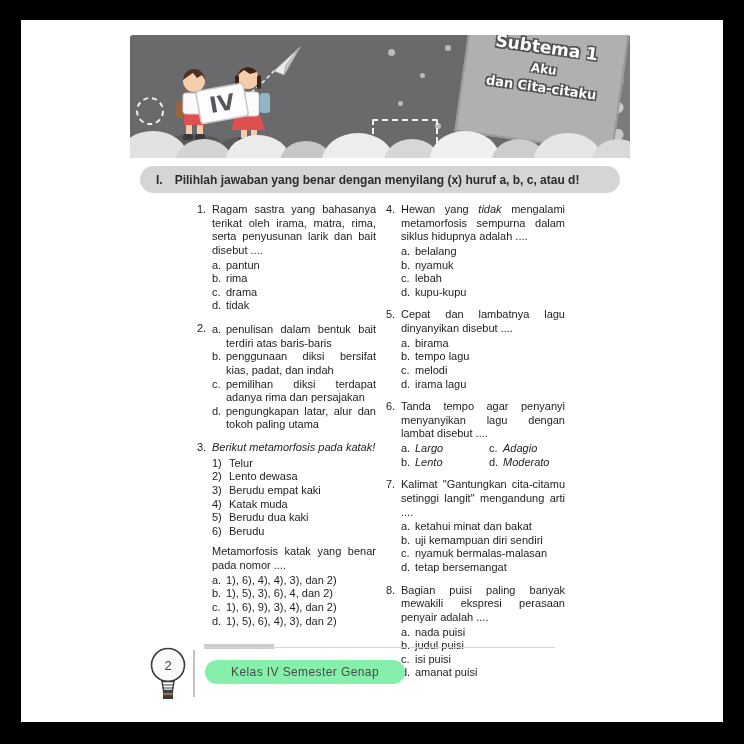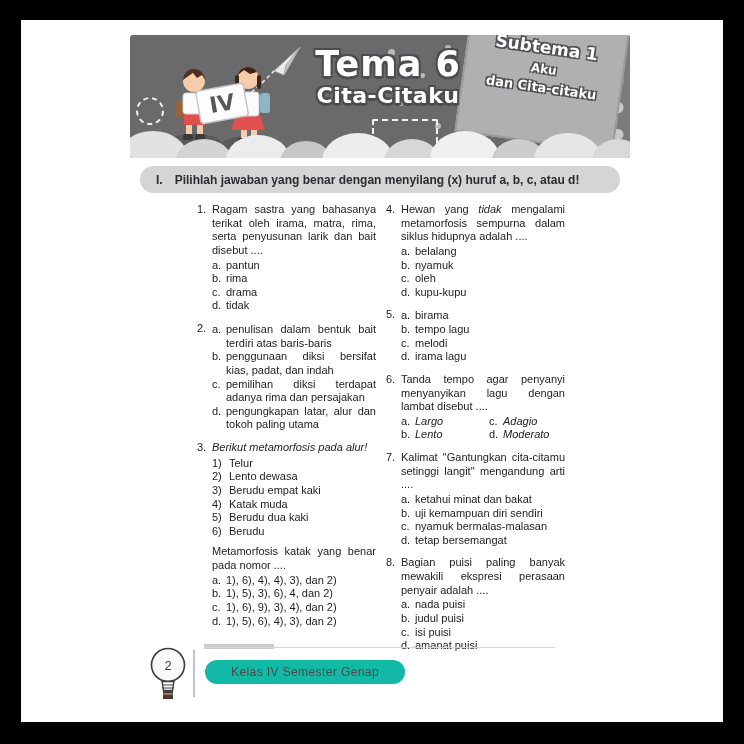--- a/index.html
+++ b/index.html
@@ -55,21 +55,21 @@
   .option{display:flex;text-align:justify;}
   .option .letter{flex:0 0 14px;}
   .option .otext{flex:1;}
   .options.two-col{display:grid;grid-template-columns:88px 1fr;}
 
   
   .bulb{position:absolute;left:147px;top:645px;}
   .v-line{position:absolute;left:193px;top:650px;width:2px;height:47px;background:#c2c2c2;}
   .h-rule{position:absolute;left:204px;top:647px;width:351px;height:1px;background:#d6d6d6;}
   .h-rule-thick{position:absolute;left:204px;top:644px;width:70px;height:5px;background:#cccccc;}
-  .pill{position:absolute;left:205px;top:660px;width:200px;height:24px;background:#14b8a6;
+  .pill{position:absolute;left:205px;top:660px;width:200px;height:24px;background:#86efac;
         border-radius:12px;display:flex;align-items:center;justify-content:center;
         font-size:12px;color:#4a4a4a;letter-spacing:.4px;}
 </style>
 </head>
 <body>
 
 <div id="app">
   <div class="page">
 
     <div class="banner" style="left:109px;top:15px;">
@@ -80,24 +80,20 @@
       <div class="dot" style="left:315px;top:10px;width:6px;height:6px;"></div>
       <div class="dot" style="left:268px;top:66px;width:5px;height:5px;"></div>
       <div class="dot" style="left:305px;top:88px;width:6px;height:6px;"></div>
 
       <div class="subtema-box">
         <div class="s1">Subtema 1</div>
         <div class="s2">Aku</div>
         <div class="s3">dan Cita-citaku</div>
       </div>
 
-      <div class="banner-title">
-        <div class="t1">Tema 6</div>
-        <div class="t2">Cita-Citaku</div>
-      </div>
 
       <div class="dashed-box"></div>
 
       <svg width="185" height="123" viewBox="0 0 185 123" style="position:absolute;left:4px;top:0;">
         <circle cx="16" cy="76" r="13" fill="none" stroke="#f0f0f2" stroke-width="2" stroke-dasharray="5 4"></circle>
         <polyline points="112,62 128,48 142,34" fill="none" stroke="#f0f0f2" stroke-width="1.5" stroke-dasharray="4 3"></polyline>
         <g>
           <polygon points="140,36 166,12 150,40" fill="#ececee" stroke="#a9a9ab" stroke-width="1"></polygon>
           <polygon points="150,40 166,12 152,30" fill="#c9c9cb" stroke="#a9a9ab" stroke-width="1"></polygon>
         </g>
@@ -197,21 +193,21 @@
               <div class="option">
                 <span class="letter">d.</span>
                 <span class="otext">pengungkapan latar, alur dan tokoh paling utama</span>
               </div>
             </div>
           </div>
         </div>
         <div class="question">
           <div class="qnum">3.</div>
           <div class="qbody">
-            <div class="stem"><span class="it">Berikut metamorfosis pada alur!</span></div>
+            <div class="stem"><span class="it">Berikut metamorfosis pada katak!</span></div>
             <div class="sublist">
               <div class="subrow">
                 <span class="marker">1)</span>
                 <span>Telur</span>
               </div>
               <div class="subrow">
                 <span class="marker">2)</span>
                 <span>Lento dewasa</span>
               </div>
               <div class="subrow">
@@ -262,32 +258,33 @@
               <div class="option">
                 <span class="letter">a.</span>
                 <span class="otext">belalang</span>
               </div>
               <div class="option">
                 <span class="letter">b.</span>
                 <span class="otext">nyamuk</span>
               </div>
               <div class="option">
                 <span class="letter">c.</span>
-                <span class="otext">oleh</span>
+                <span class="otext">lebah</span>
               </div>
               <div class="option">
                 <span class="letter">d.</span>
                 <span class="otext">kupu-kupu</span>
               </div>
             </div>
           </div>
         </div>
         <div class="question">
           <div class="qnum">5.</div>
           <div class="qbody">
+            <div class="stem"><span>Cepat dan lambatnya lagu dinyanyikan disebut ....</span></div>
             <div class="options">
               <div class="option">
                 <span class="letter">a.</span>
                 <span class="otext">birama</span>
               </div>
               <div class="option">
                 <span class="letter">b.</span>
                 <span class="otext">tempo lagu</span>
               </div>
               <div class="option">

